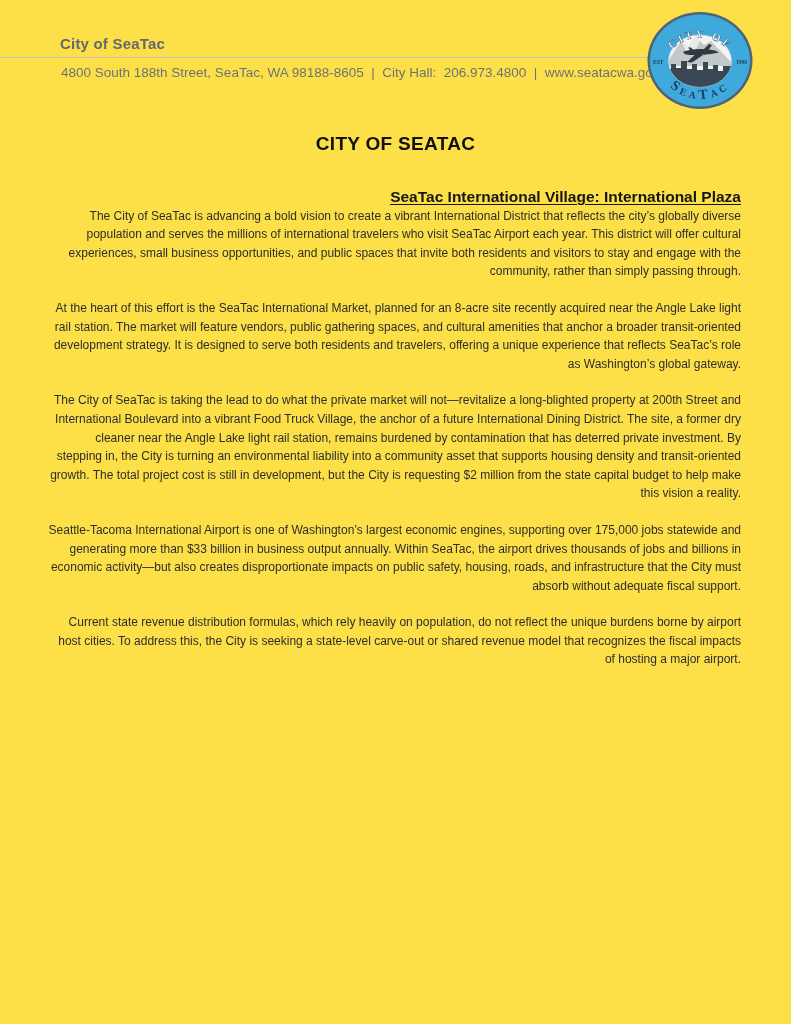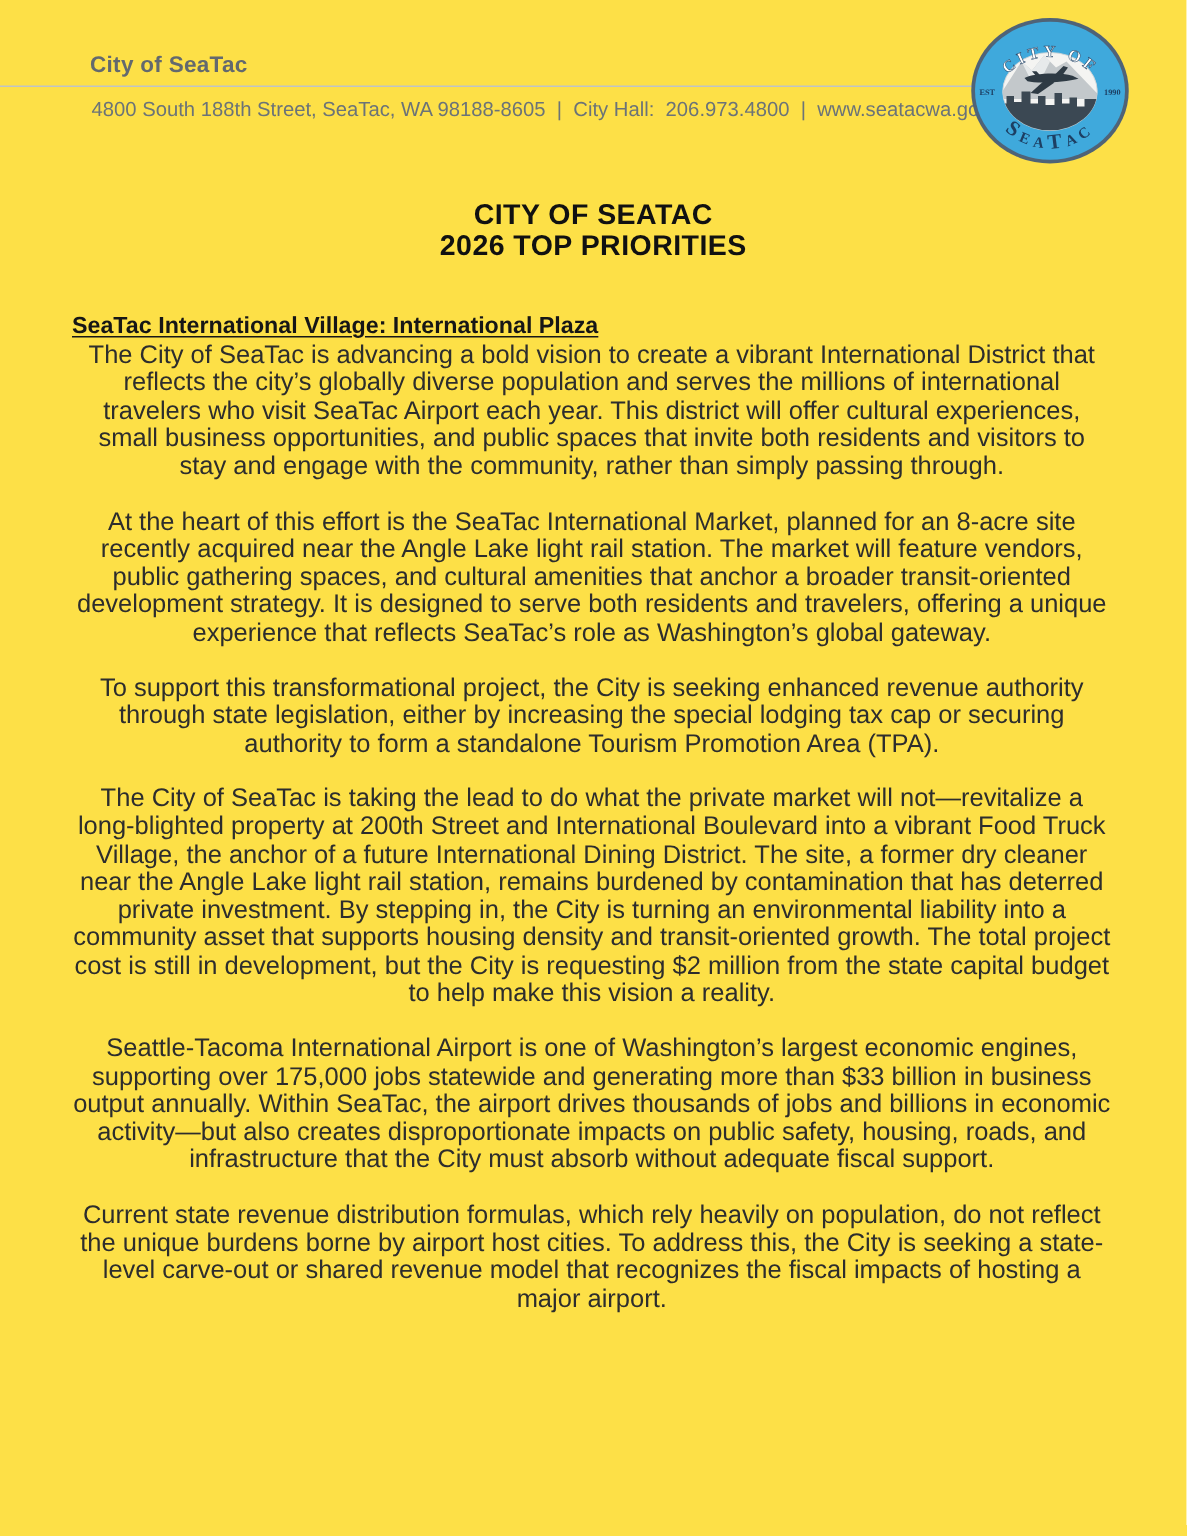--- a/index.html
+++ b/index.html
@@ -34,25 +34,26 @@
     line-height:21px; letter-spacing:.3px;
   }
   
   .content { padding:0 50px 0 48px; }
   .section h2 {
     margin:0; padding:0;
     font-size:15.5px; font-weight:bold; color:#161616;
     text-decoration:underline;
     text-underline-offset:2px;
     line-height:18.6px;
+    text-align:right;
   }
   .section p {
     margin:0 0 18px 0;
-    font-size:17px; line-height:18.6px; color:#2d2d2d;
-    text-align:center;
+    font-size:12px; line-height:18.6px; color:#2d2d2d;
+    text-align:right;
   }
 </style>
 </head>
 <body>
 
 <div class="page">
 
   <header class="letterhead">
     <div class="brand">City of SeaTac</div>
     <div class="head-rule"></div>
@@ -87,29 +88,28 @@
         <textPath href="#arcTop" startOffset="50%" text-anchor="middle">CITY OF</textPath>
       </text>
       <text font-family="Liberation Serif, serif" font-weight="bold" font-size="14" fill="#1d3f63" letter-spacing="3.5" style="font-variant:small-caps;">
         <textPath href="#arcBottom" startOffset="50%" text-anchor="middle">SeaTac</textPath>
       </text>
       <text x="6" y="52.5" font-family="Liberation Serif, serif" font-weight="bold" font-size="5.5" fill="#1d3f63">EST</text>
       <text x="89" y="52.5" font-family="Liberation Serif, serif" font-weight="bold" font-size="5.5" fill="#1d3f63">1990</text>
     </svg>
   </header>
 
-  <h1 class="doc-title"><span>CITY OF SEATAC</span><br><span>2026 TOP PRIORITIES</span></h1>
+  <h1 class="doc-title"><span>CITY OF SEATAC</span><br></h1>
 
   <main class="content">
 
     <section class="section">
       <h2>SeaTac International Village: International Plaza</h2>
       <p>The City of SeaTac is advancing a bold vision to create a vibrant International District that reflects the city’s globally diverse population and serves the millions of international travelers who visit SeaTac Airport each year. This district will offer cultural experiences, small business opportunities, and public spaces that invite both residents and visitors to stay and engage with the community, rather than simply passing through.</p>
       <p>At the heart of this effort is the SeaTac International Market, planned for an 8-acre site recently acquired near the Angle Lake light rail station. The market will feature vendors, public gathering spaces, and cultural amenities that anchor a broader transit-oriented development strategy. It is designed to serve both residents and travelers, offering a unique experience that reflects SeaTac’s role as Washington’s global gateway.</p>
-      <p>To support this transformational project, the City is seeking enhanced revenue authority through state legislation, either by increasing the special lodging tax cap or securing authority to form a standalone Tourism Promotion Area (TPA).</p>
     </section>
 
     <section class="section">
       <p>The City of SeaTac is taking the lead to do what the private market will not—revitalize a long-blighted property at 200th Street and International Boulevard into a vibrant Food Truck Village, the anchor of a future International Dining District. The site, a former dry cleaner near the Angle Lake light rail station, remains burdened by contamination that has deterred private investment. By stepping in, the City is turning an environmental liability into a community asset that supports housing density and transit-oriented growth. The total project cost is still in development, but the City is requesting $2 million from the state capital budget to help make this vision a reality.</p>
     </section>
 
     <section class="section">
       <p>Seattle-Tacoma International Airport is one of Washington’s largest economic engines, supporting over 175,000 jobs statewide and generating more than $33 billion in business output annually. Within SeaTac, the airport drives thousands of jobs and billions in economic activity—but also creates disproportionate impacts on public safety, housing, roads, and infrastructure that the City must absorb without adequate fiscal support.</p>
       <p>Current state revenue distribution formulas, which rely heavily on population, do not reflect the unique burdens borne by airport host cities. To address this, the City is seeking a state-level carve-out or shared revenue model that recognizes the fiscal impacts of hosting a major airport.</p>
     </section>

